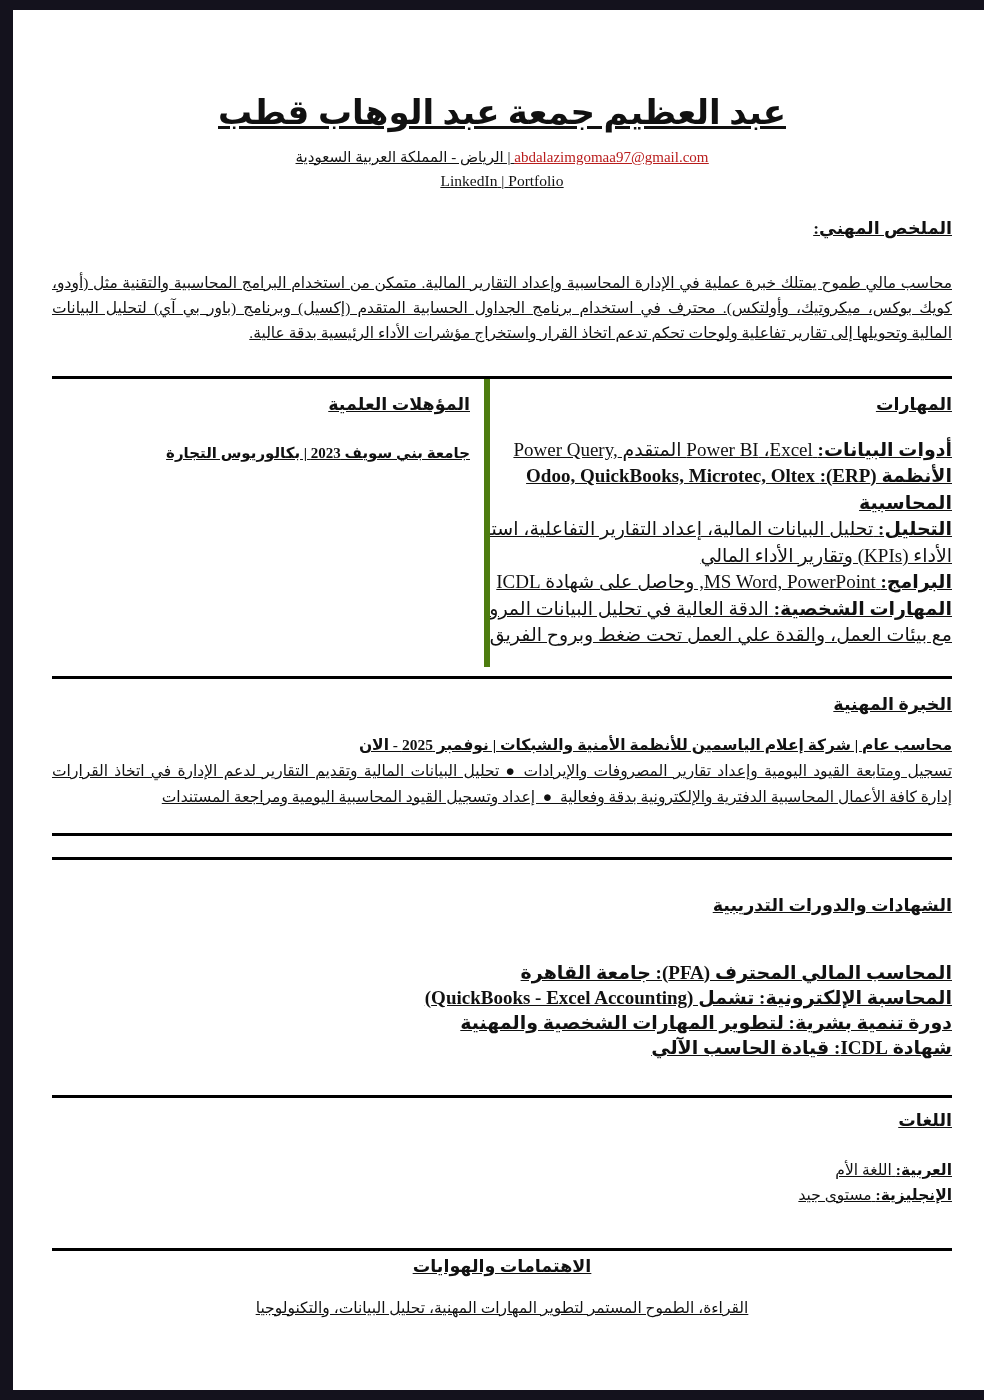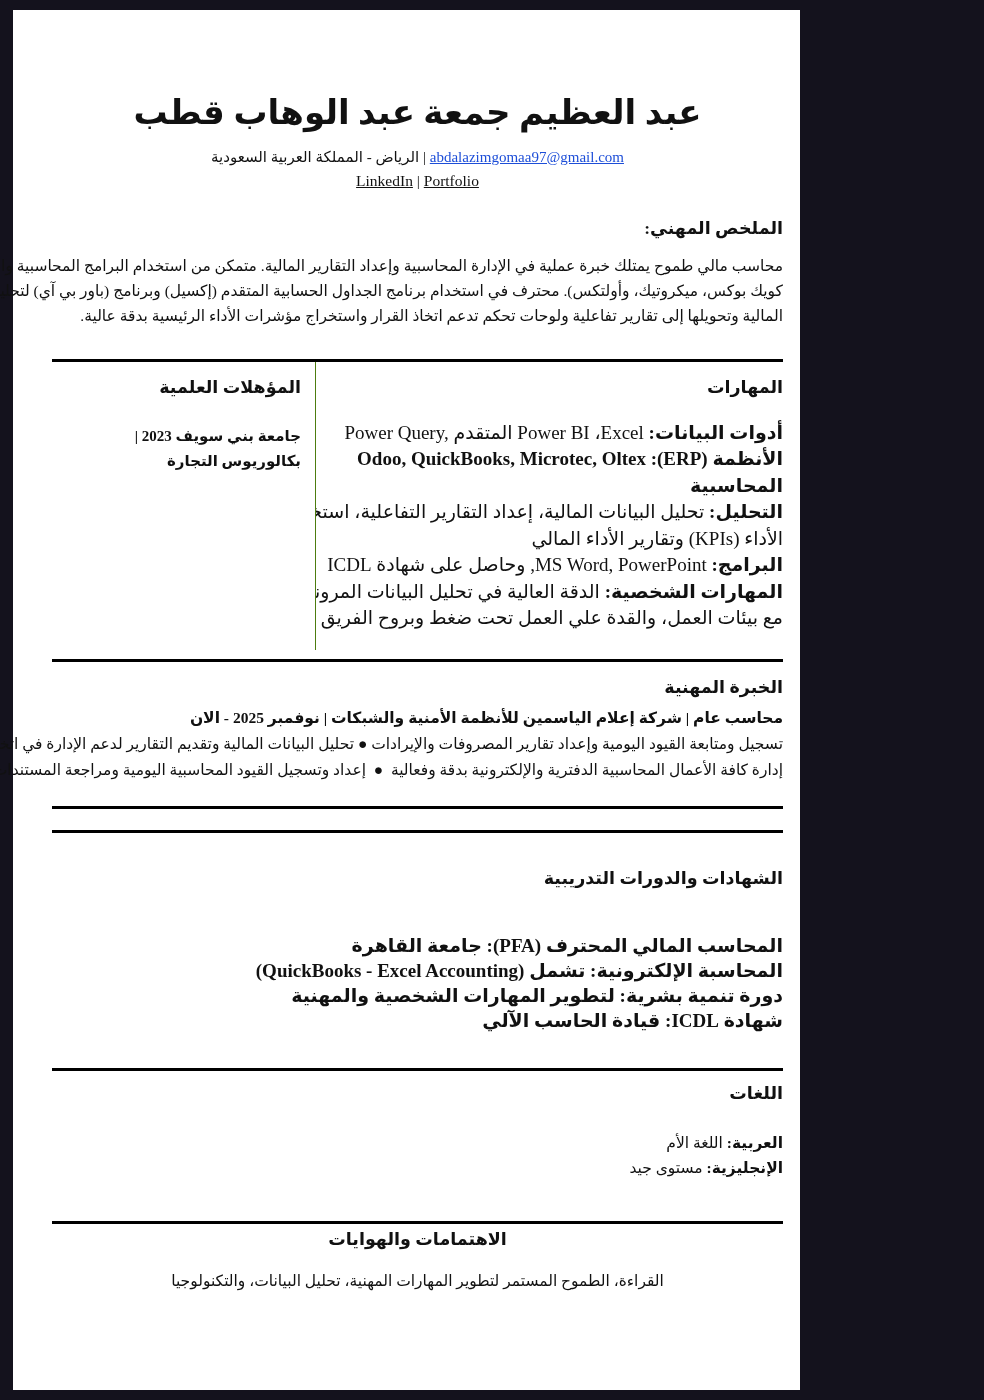--- a/index.html
+++ b/index.html
@@ -12,64 +12,65 @@
     background: #14121d;
     position: relative;
     overflow: hidden;
     font-family: "Liberation Serif", "DejaVu Sans", serif;
     color: #111;
   }
   .page {
     position: absolute;
     left: 13px;
     top: 10px;
-    width: 787px;
+    width: 971px;
     height: 1380px;
     background: #ffffff;
     box-sizing: border-box;
-    padding: 0 17px 0 39px; 
+    padding: 0 32px 0 39px; 
     direction: rtl;
+    text-decoration: underline;
   }
   
   .name {
     margin-top: 80px;
     text-align: center;
     font-size: 34px;
     font-weight: 700;
     line-height: 1.35;
     letter-spacing: 0.5px;
   }
   .contact {
     margin-top: 12px;
     text-align: center;
     font-size: 15px;
   }
   .contact .email {
     text-decoration: underline;
-    color: #1d4ed8;
+    color: #b91c1c;
   }
   .links {
     margin-top: 6px;
     text-align: center;
     font-size: 15.5px;
   }
   .links a {
     color: #111;
     text-decoration: underline;
     text-align: right;
   }
   .links .sep { text-decoration: none; }
 
   .sec-heading {
     font-size: 17.5px;
     font-weight: 700;
     line-height: 24px;
   }
   .summary-heading { margin-top: 26px; }
-  .summary-lines { margin-top: 13px; font-size: 15.5px; }
+  .summary-lines { margin-top: 30px; font-size: 15.5px; }
   .summary-lines .line {
     line-height: 25px;
     white-space: nowrap;
     text-align: justify;
     text-align-last: justify;
   }
   .summary-lines .line.last {
     text-align: right;
     text-align-last: right;
   }
@@ -85,21 +86,21 @@
   .rule5 { margin-top: 35px; }
   .rule6 { margin-top: 41px; }
 
   .twocol {
     display: flex;
     min-height: 288px;
   }
   .col { box-sizing: border-box; padding-top: 13px; }
   .col-skills {
     width: 468px;
-    border-left: 1px solid #4d7c0f; 
+    border-left: 6px solid #4d7c0f; 
     padding-left: 12px;
     overflow: hidden;
   }
   .col-edu {
     flex: 1;
     padding-right: 14px;
   }
   .skills-list { margin-top: 21px; font-size: 19px; }
   .skill-line {
     line-height: 26.5px;
@@ -108,21 +109,21 @@
   .skill-line .lbl { font-weight: 700; }
   .skill-line.bold { font-weight: 700; }
   .edu-degree {
     margin-top: 25px;
     font-weight: 700;
     font-size: 15px;
     line-height: 25px;
   }
 
   .exp-heading { margin-top: 13px; }
-  .jobs { margin-top: 6px; font-size: 15.5px; }
+  .jobs { margin-top: 16px; font-size: 15.5px; }
   .job-title {
     font-weight: 700;
     line-height: 26px;
     white-space: nowrap;
   }
   .job-desc {
     line-height: 26px;
     white-space: nowrap;
   }
   .job-desc.justify {

